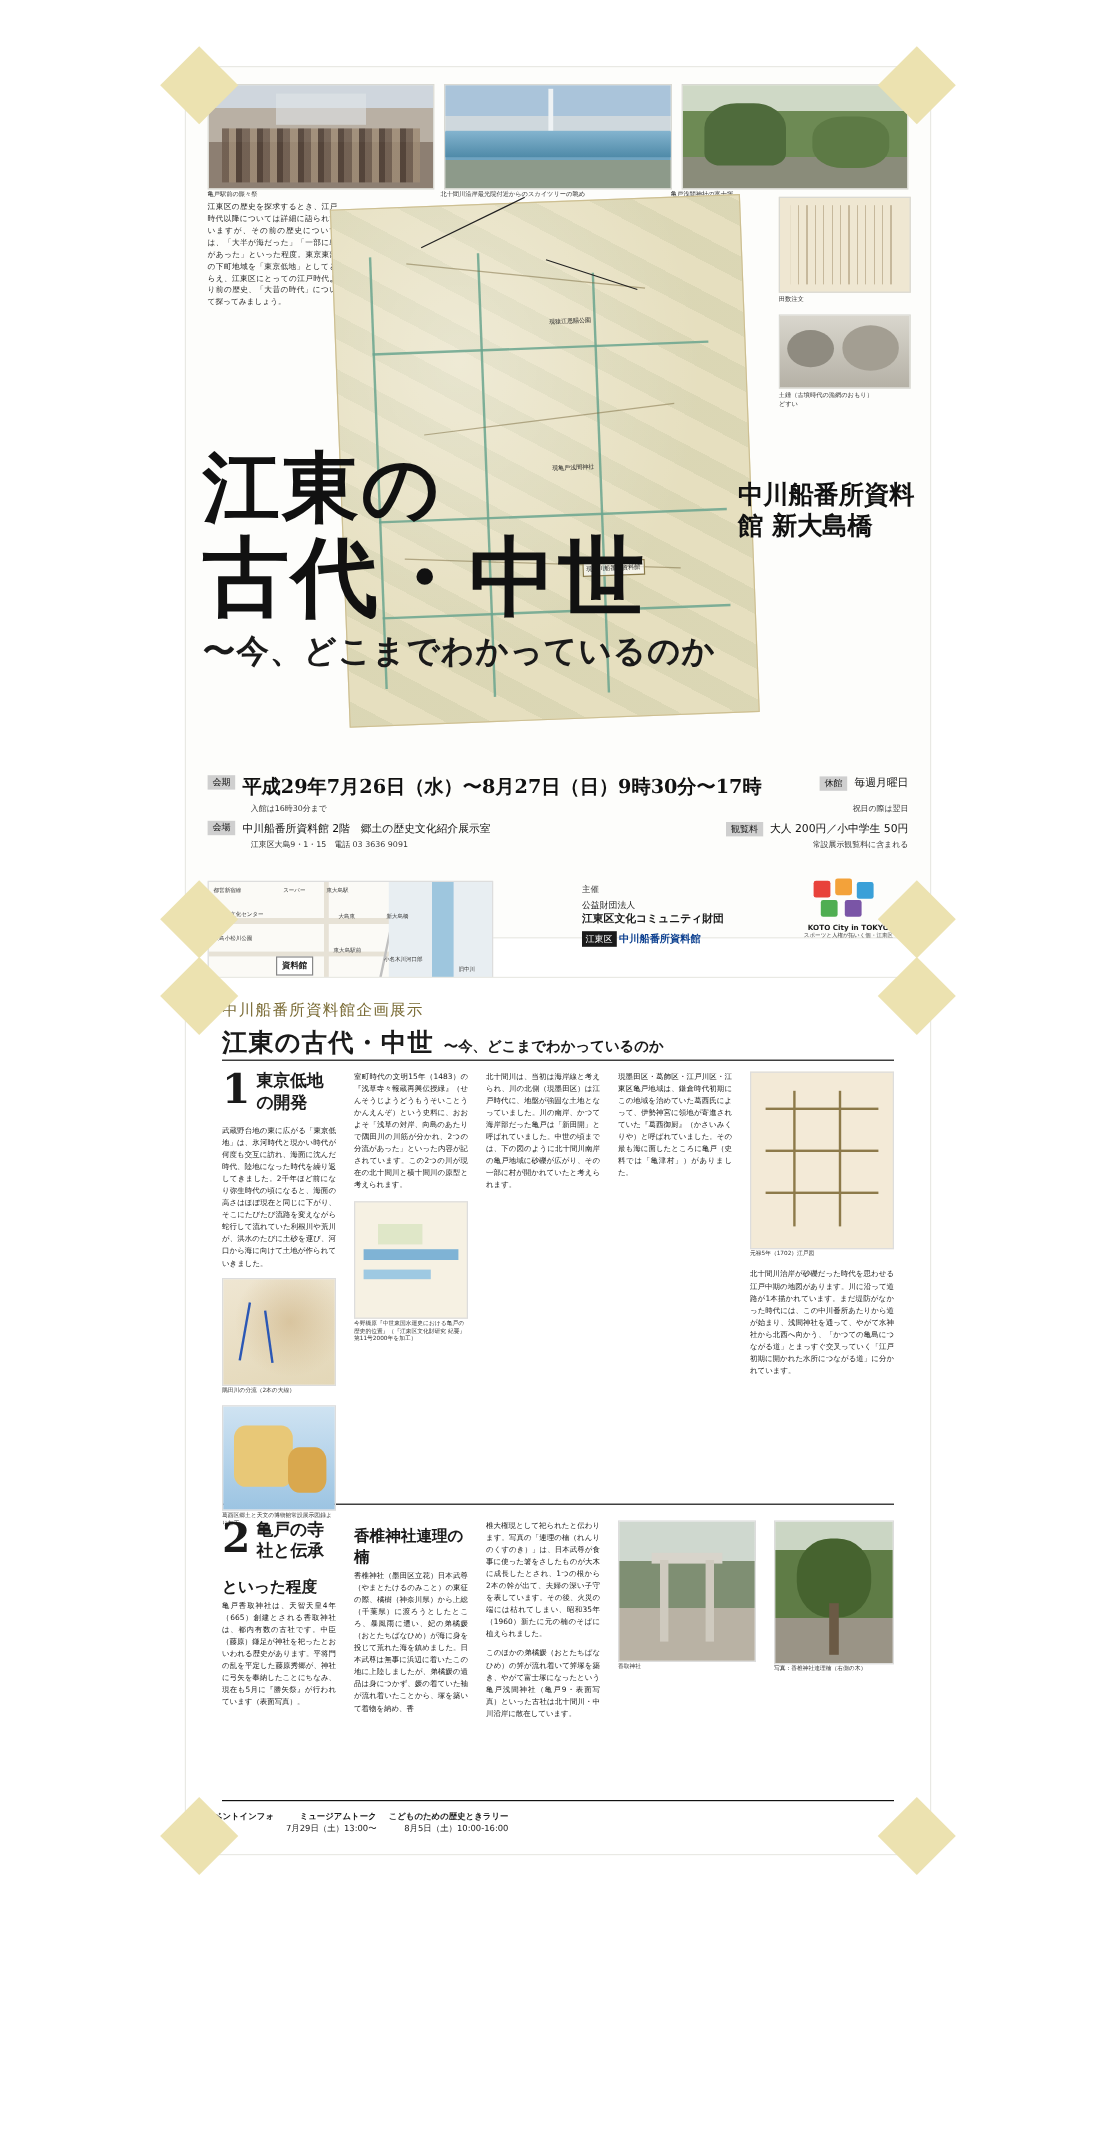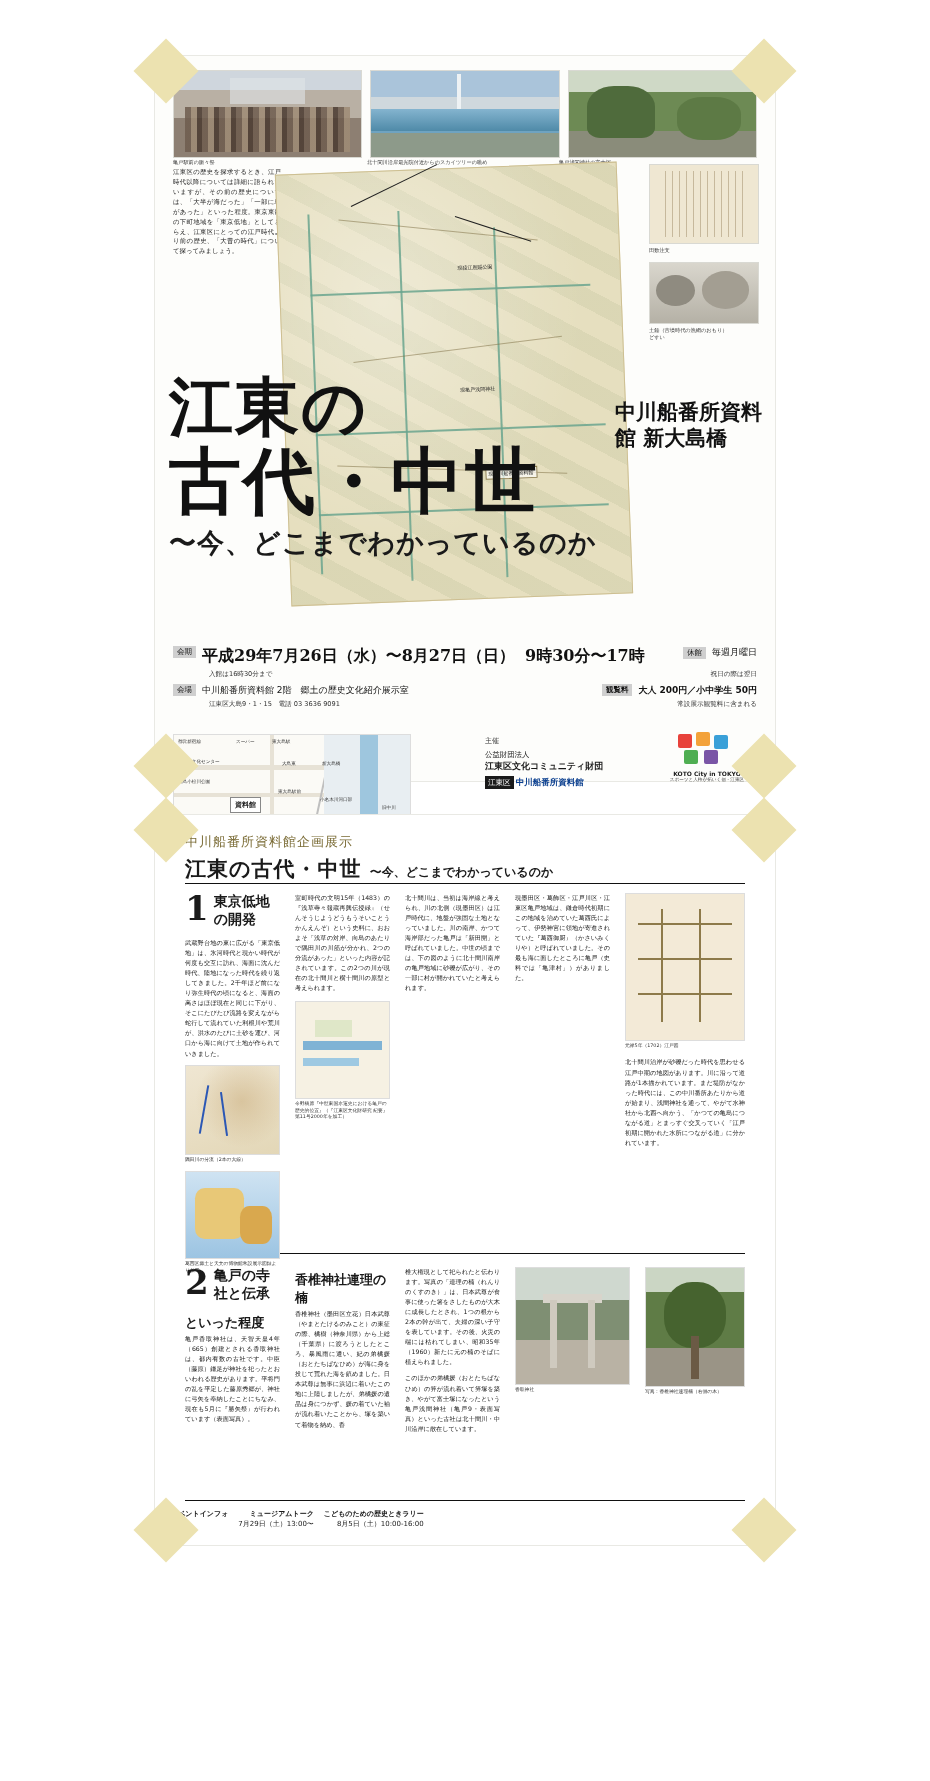--- a/index.html
+++ b/index.html
@@ -185,35 +185,35 @@
       <div class="t1">江東の</div>
       <div class="t2">古代・中世</div>
       <div class="t3">〜今、どこまでわかっているのか</div>
     </div>
     <div class="exhibit-label">中川船番所資料館 新大島橋</div>
 
     <div class="info">
       <div class="row">
         <span class="tagbox">会期</span>
         <span class="big">平成29年7月26日（水）〜8月27日（日）</span>
-        <span class="big" style="margin-left:10px;">9時30分〜17時</span>
+        <span class="big" style="">9時30分〜17時</span>
         <span style="margin-left:auto;display:flex;align-items:center;">
           <span class="tagbox">休館</span>
           <span class="mid">毎週月曜日</span>
         </span>
       </div>
       <div class="row" style="margin-top:-2px;">
         <span style="width:36px;"></span>
         <span class="sm">入館は16時30分まで</span>
         <span class="sm" style="margin-left:auto;">祝日の際は翌日</span>
       </div>
       <div class="row" style="margin-top:4px;">
         <span class="tagbox">会場</span>
         <span class="mid">中川船番所資料館 2階　郷土の歴史文化紹介展示室</span>
-        <span style="margin-left:auto;display:flex;align-items:flex-start;font-weight:bold;">
+        <span style="margin-left:auto;display:flex;align-items:center;">
           <span class="tagbox">観覧料</span>
           <span class="mid">大人 200円／小中学生 50円</span>
         </span>
       </div>
       <div class="row" style="margin-top:-2px;">
         <span style="width:36px;"></span>
         <span class="sm">江東区大島9・1・15　電話 03 3636 9091</span>
         <span class="sm" style="margin-left:auto;">常設展示観覧料に含まれる</span>
       </div>
     </div>

